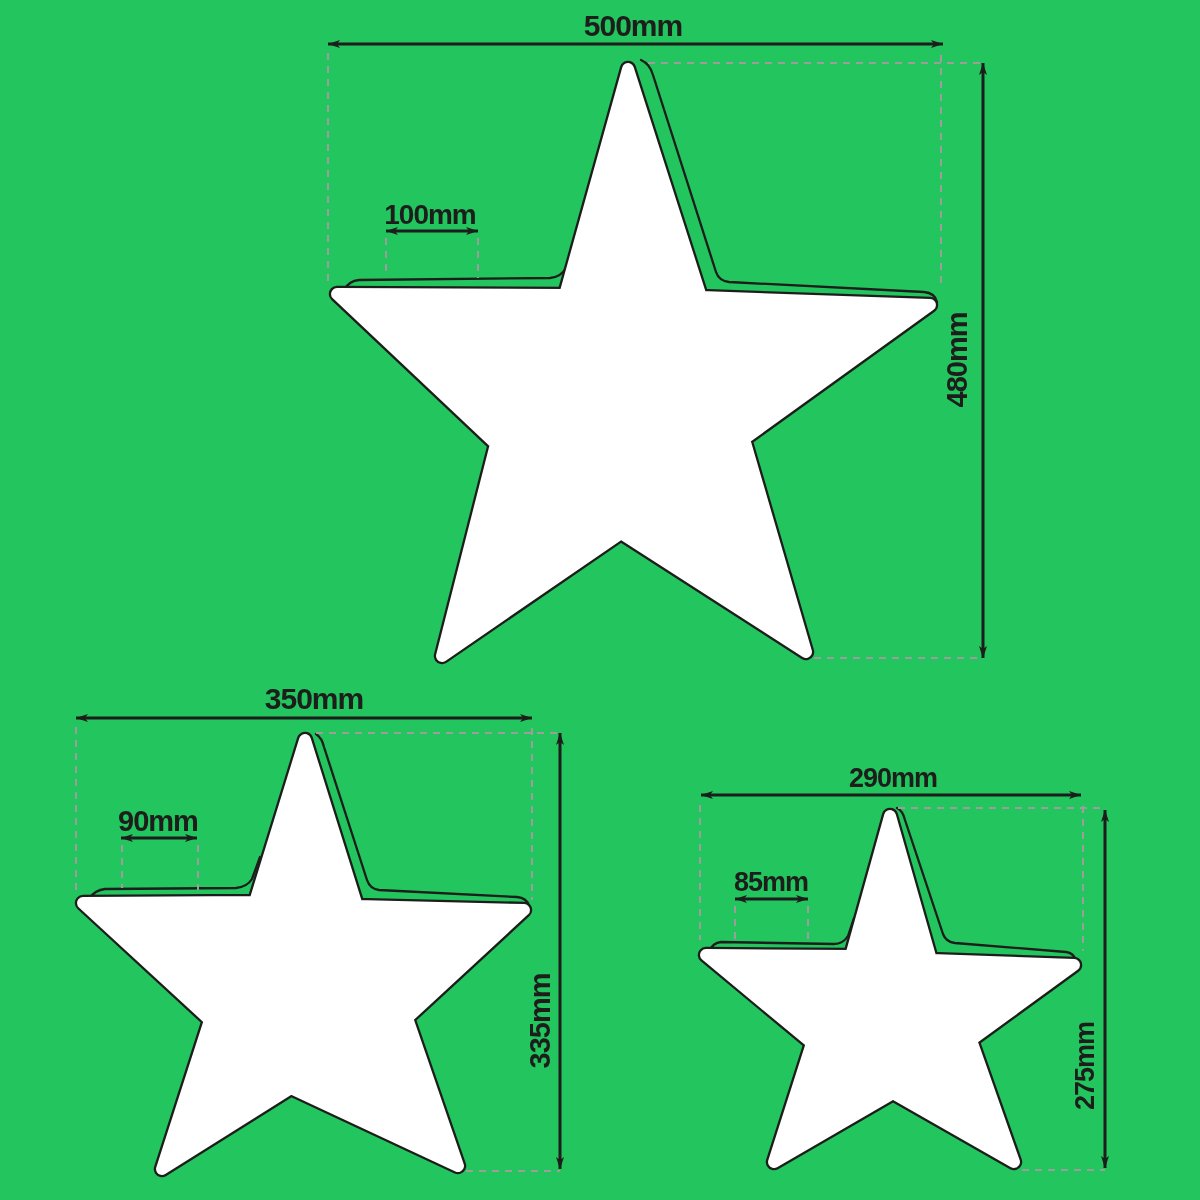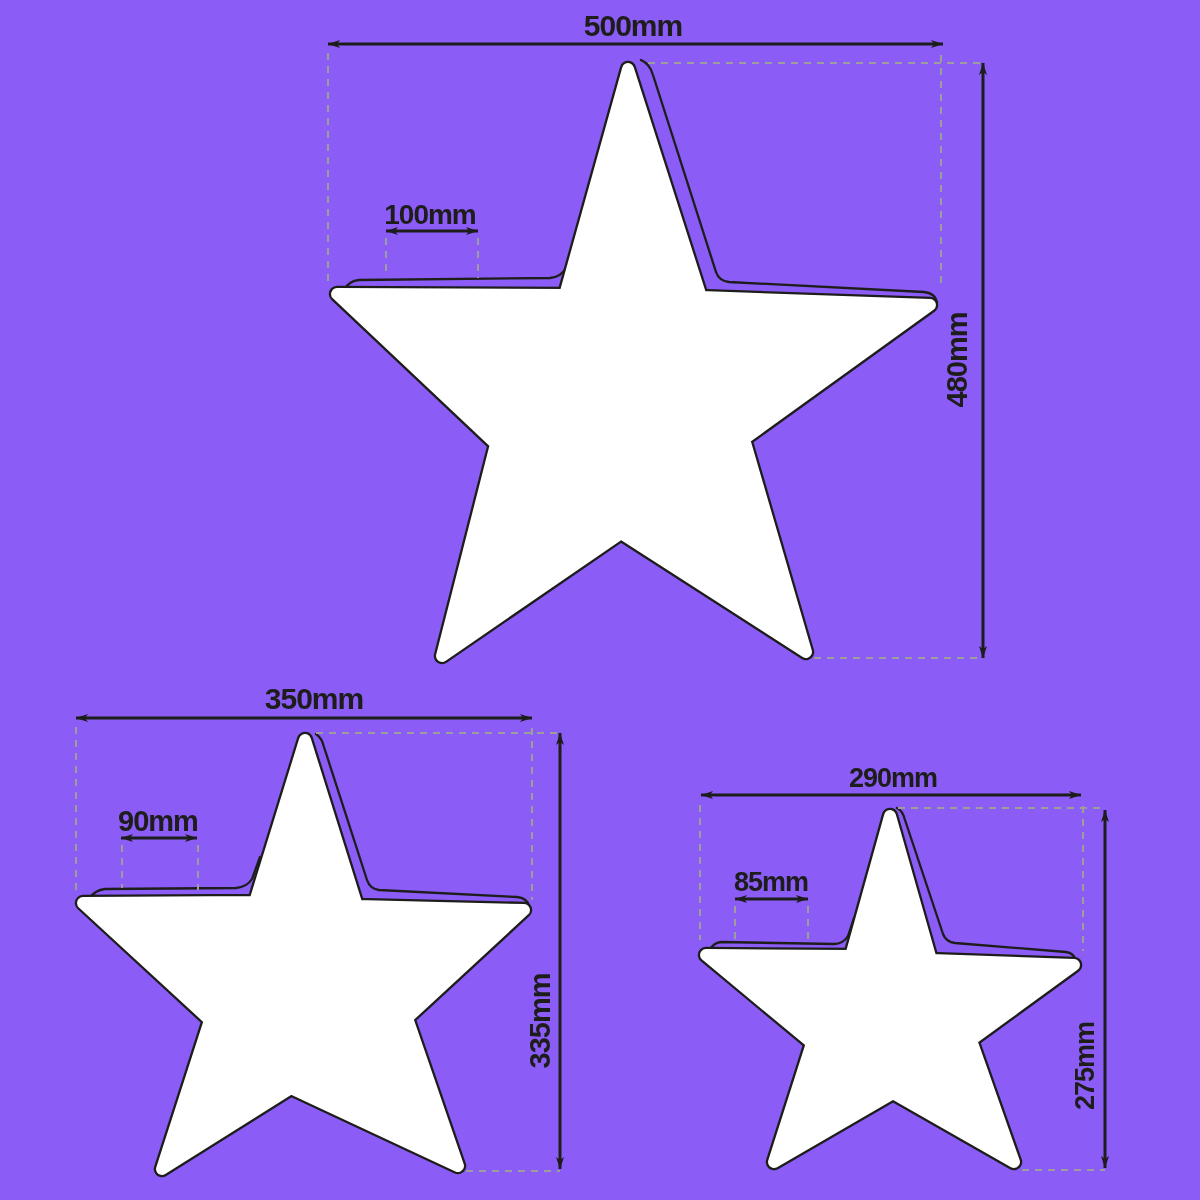--- a/index.html
+++ b/index.html
@@ -1,16 +1,16 @@
 <!DOCTYPE html>
 <html><head>
 <meta charset="utf-8">
 <style>
   html,body{margin:0;padding:0;background:#ffffff;}
-  .stage{width:1200px;height:1200px;position:relative;background:#8b5cf6;overflow:hidden;}
+  .stage{width:1200px;height:1200px;position:relative;background:#22c55e;overflow:hidden;}
   svg{display:block;}
   text.dim{
     font-family:"Liberation Sans", sans-serif;
     font-weight:bold;
     fill:#1d1d1b;
     letter-spacing:-1px;
     text-anchor:middle;
   }
   .outline-black{fill:#ffffff;stroke:#1d1d1b;stroke-width:16.5;stroke-linejoin:round;}
   .outline-white{fill:#ffffff;stroke:#ffffff;stroke-width:11.9;stroke-linejoin:round;}

